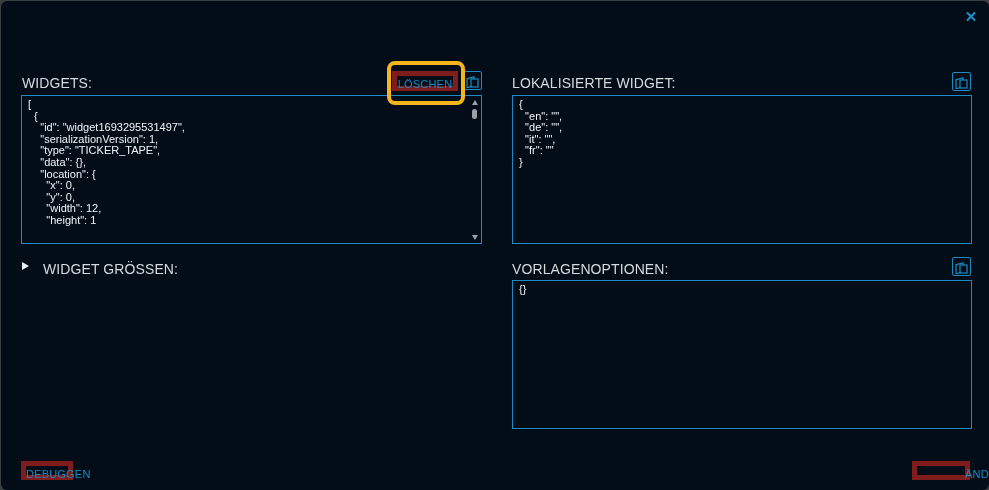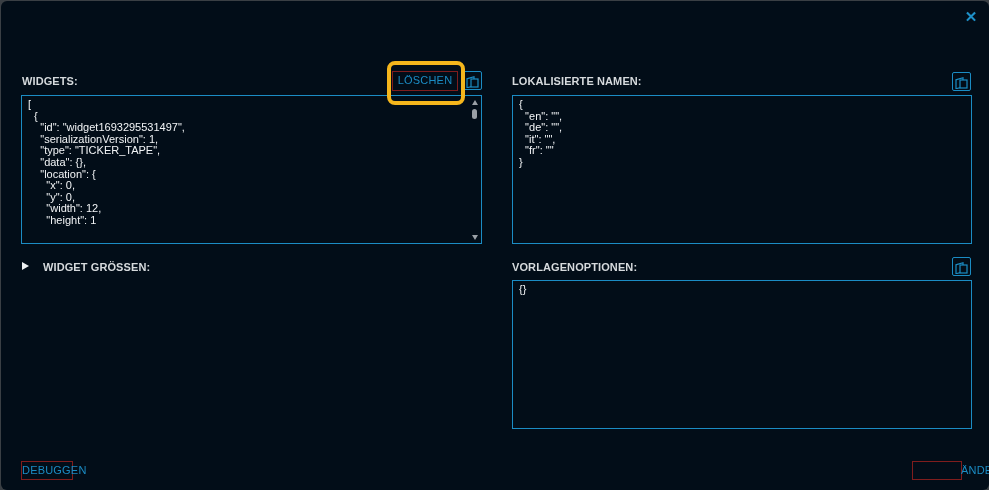--- a/index.html
+++ b/index.html
@@ -22,37 +22,37 @@
       color: #1e90c8; font-size: 15px; font-weight: bold;
       line-height: 16px; text-align: center; cursor: pointer;
     }
     .title {
       position: absolute; left: 21px; top: 20px;
       font-size: 22px; font-weight: normal; color: #eef1f3;
       letter-spacing: -0.3px;
     }
     .label {
       position: absolute;
-      font-size: 11px; font-weight: bold; color: #d6dadd;
+      font-size: 14px; font-weight: normal; color: #d6dadd;
       letter-spacing: 0.1px;
     }
     .box {
       position: absolute;
       border: 1px solid #1b8cc4;
       background: #020d18;
       font-size: 11px; line-height: 11.6px;
       color: #f2f4f6;
       padding: 3px 6px;
       white-space: pre;
       overflow: hidden;
       font-family: "Liberation Sans", sans-serif;
     }
     .btn {
       position: absolute;
-      border: 1px solid #7f1d1d;
+      border: 5px solid #7f1d1d;
       color: #1b8cc4;
       font-size: 11px;
       background: transparent;
       text-align: center;
       line-height: 16px;
       cursor: pointer;
       letter-spacing: 0.2px;
       font-family: "Liberation Sans", sans-serif;
     }
     .iconbtn {
@@ -130,21 +130,21 @@
     <div class="up"></div>
     <div class="thumb"></div>
     <div class="down"></div>
   </div>
 
   <div class="highlight"></div>
 
   <div class="triangle"></div>
   <div class="label" style="left:34px; top:260px;margin-left:8px;">WIDGET GRÖSSEN:</div>
 
-  <div class="label" style="left:511px; top:74px;">LOKALISIERTE NAMEN:</div>
+  <div class="label" style="left:511px; top:74px;">LOKALISIERTE WIDGET:</div>
 
   <div class="iconbtn" style="left:951px; top:71px;">
     <svg width="14" height="14" viewBox="0 0 14 14">
       <rect x="1" y="3" width="7" height="9" fill="none" stroke="#1b8cc4" stroke-width="1.2" transform="skewY(-15) translate(0,2)"></rect>
       <rect x="5" y="5" width="7" height="8" fill="#020d18" stroke="#1b8cc4" stroke-width="1.2"></rect>
     </svg>
   </div>
 
   <div class="box" style="left:511px; top:94px; width:460px; height:149px;">{
   "en": "",

